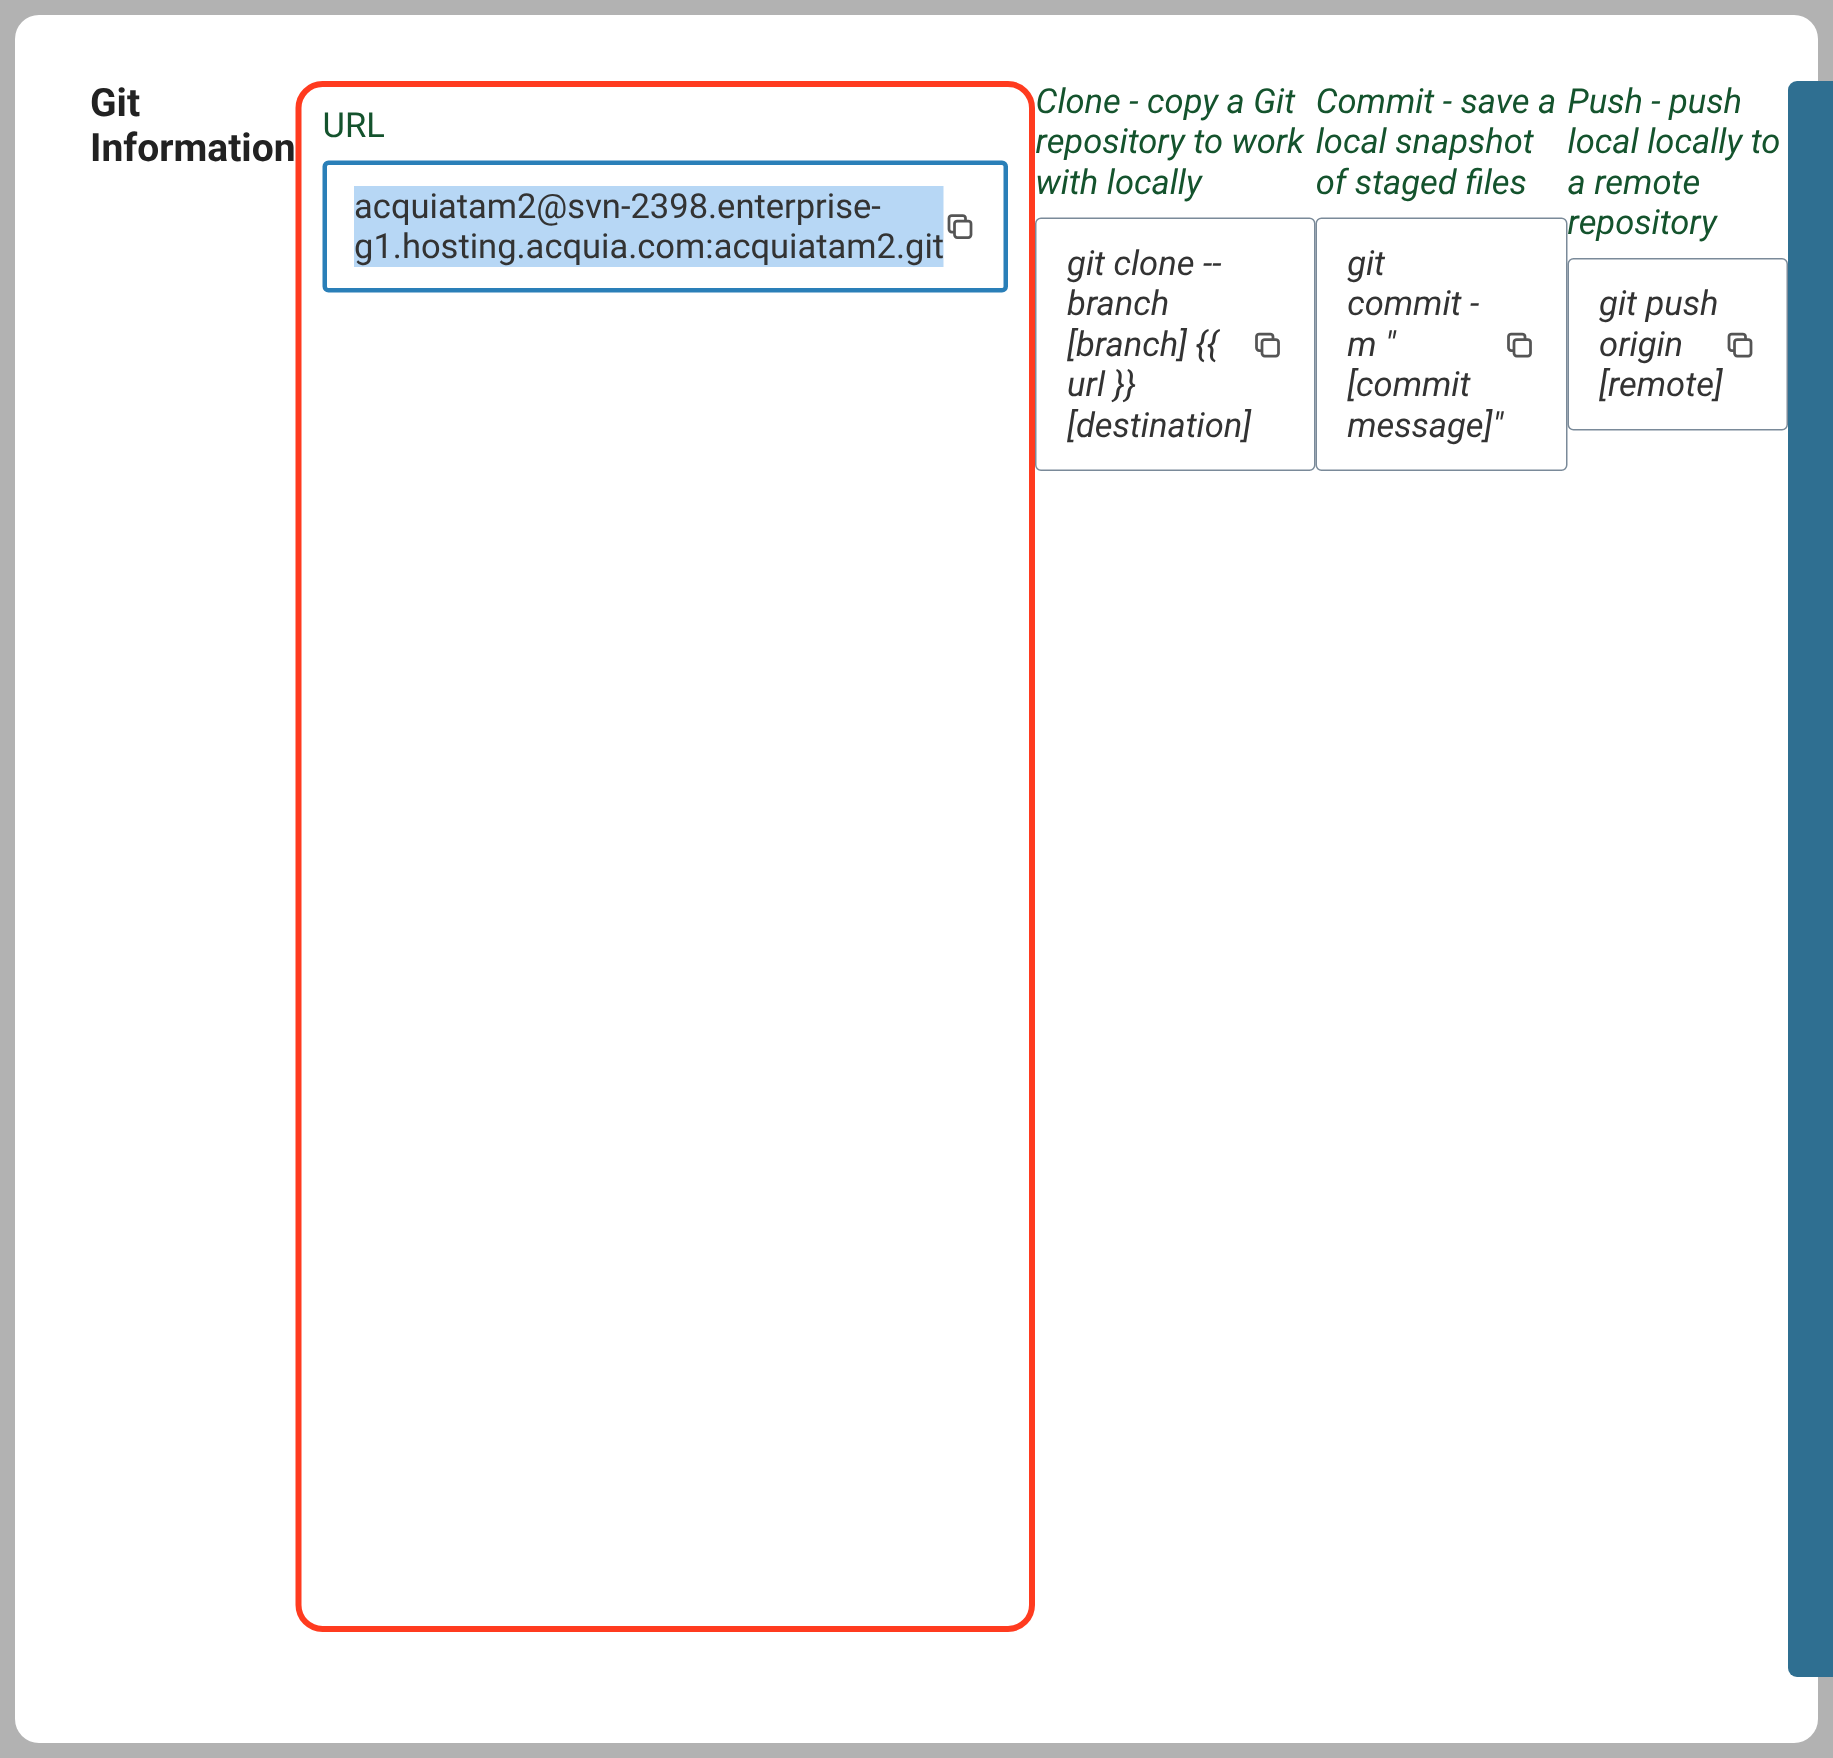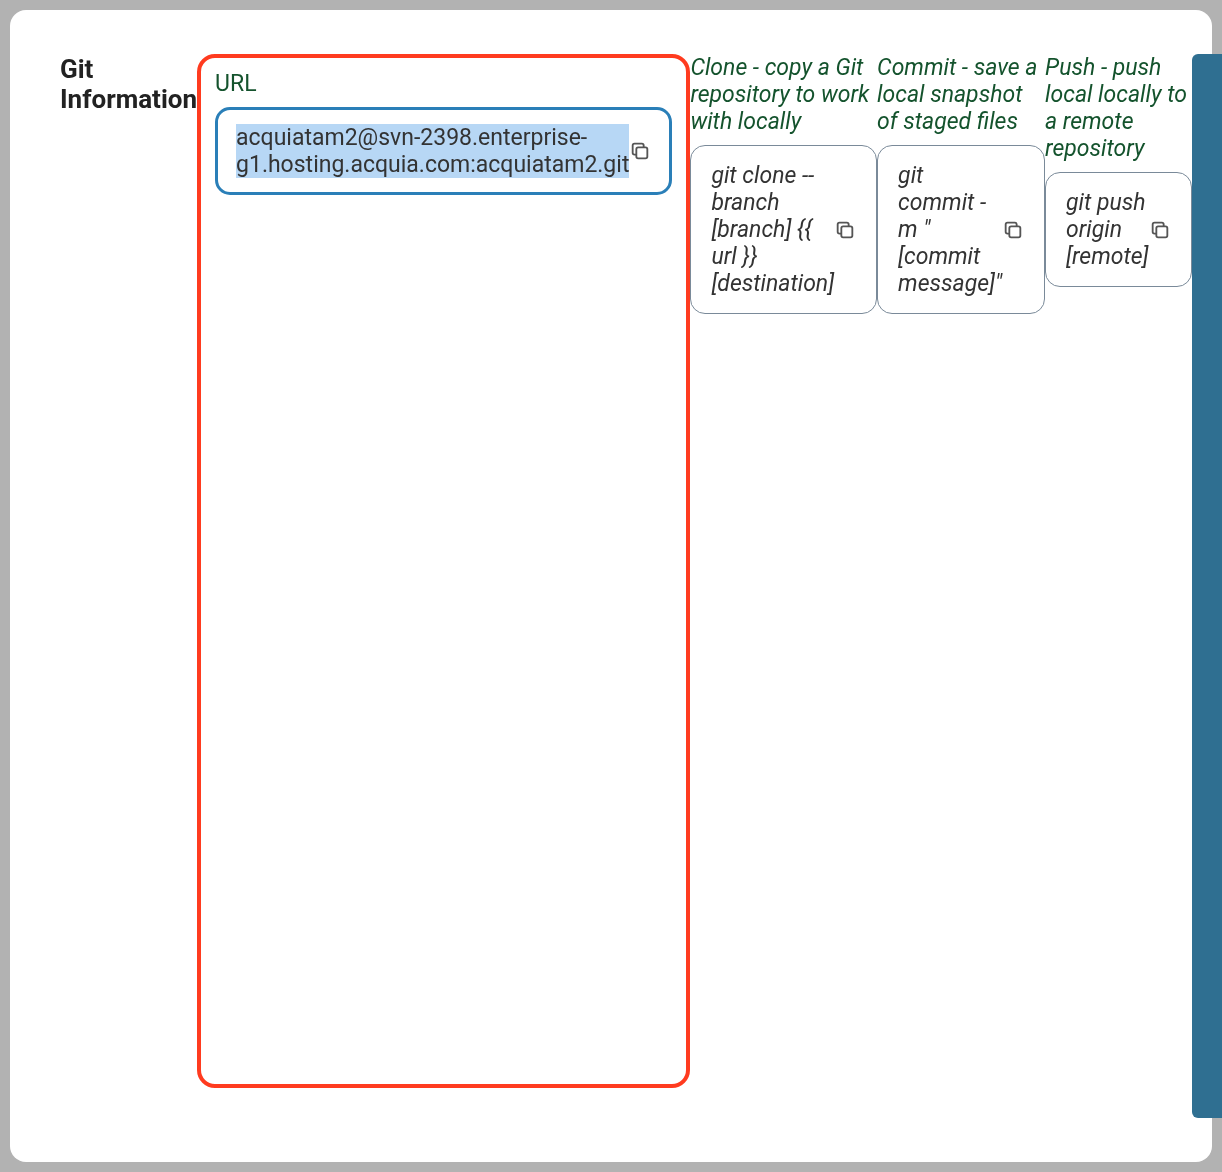--- a/index.html
+++ b/index.html
@@ -42,21 +42,21 @@
       font-size: 23px;
       color: #14532d;
       margin-bottom: 10px;
       font-weight: 400;
     }
     .field-box {
       display: flex;
       align-items: center;
       justify-content: flex-start;
       border: 1px solid #7a8a99;
-      border-radius: 15px;
+      border-radius: 4px;
       padding: 16px 20px;
       font-size: 23px;
       color: #333;
     }
     .field-box.focused {
       border: 3px solid #2a7fb8;
       padding: 14px 18px;
     }
     .field-box.focused .field-value {
       background: #b7d7f5;

